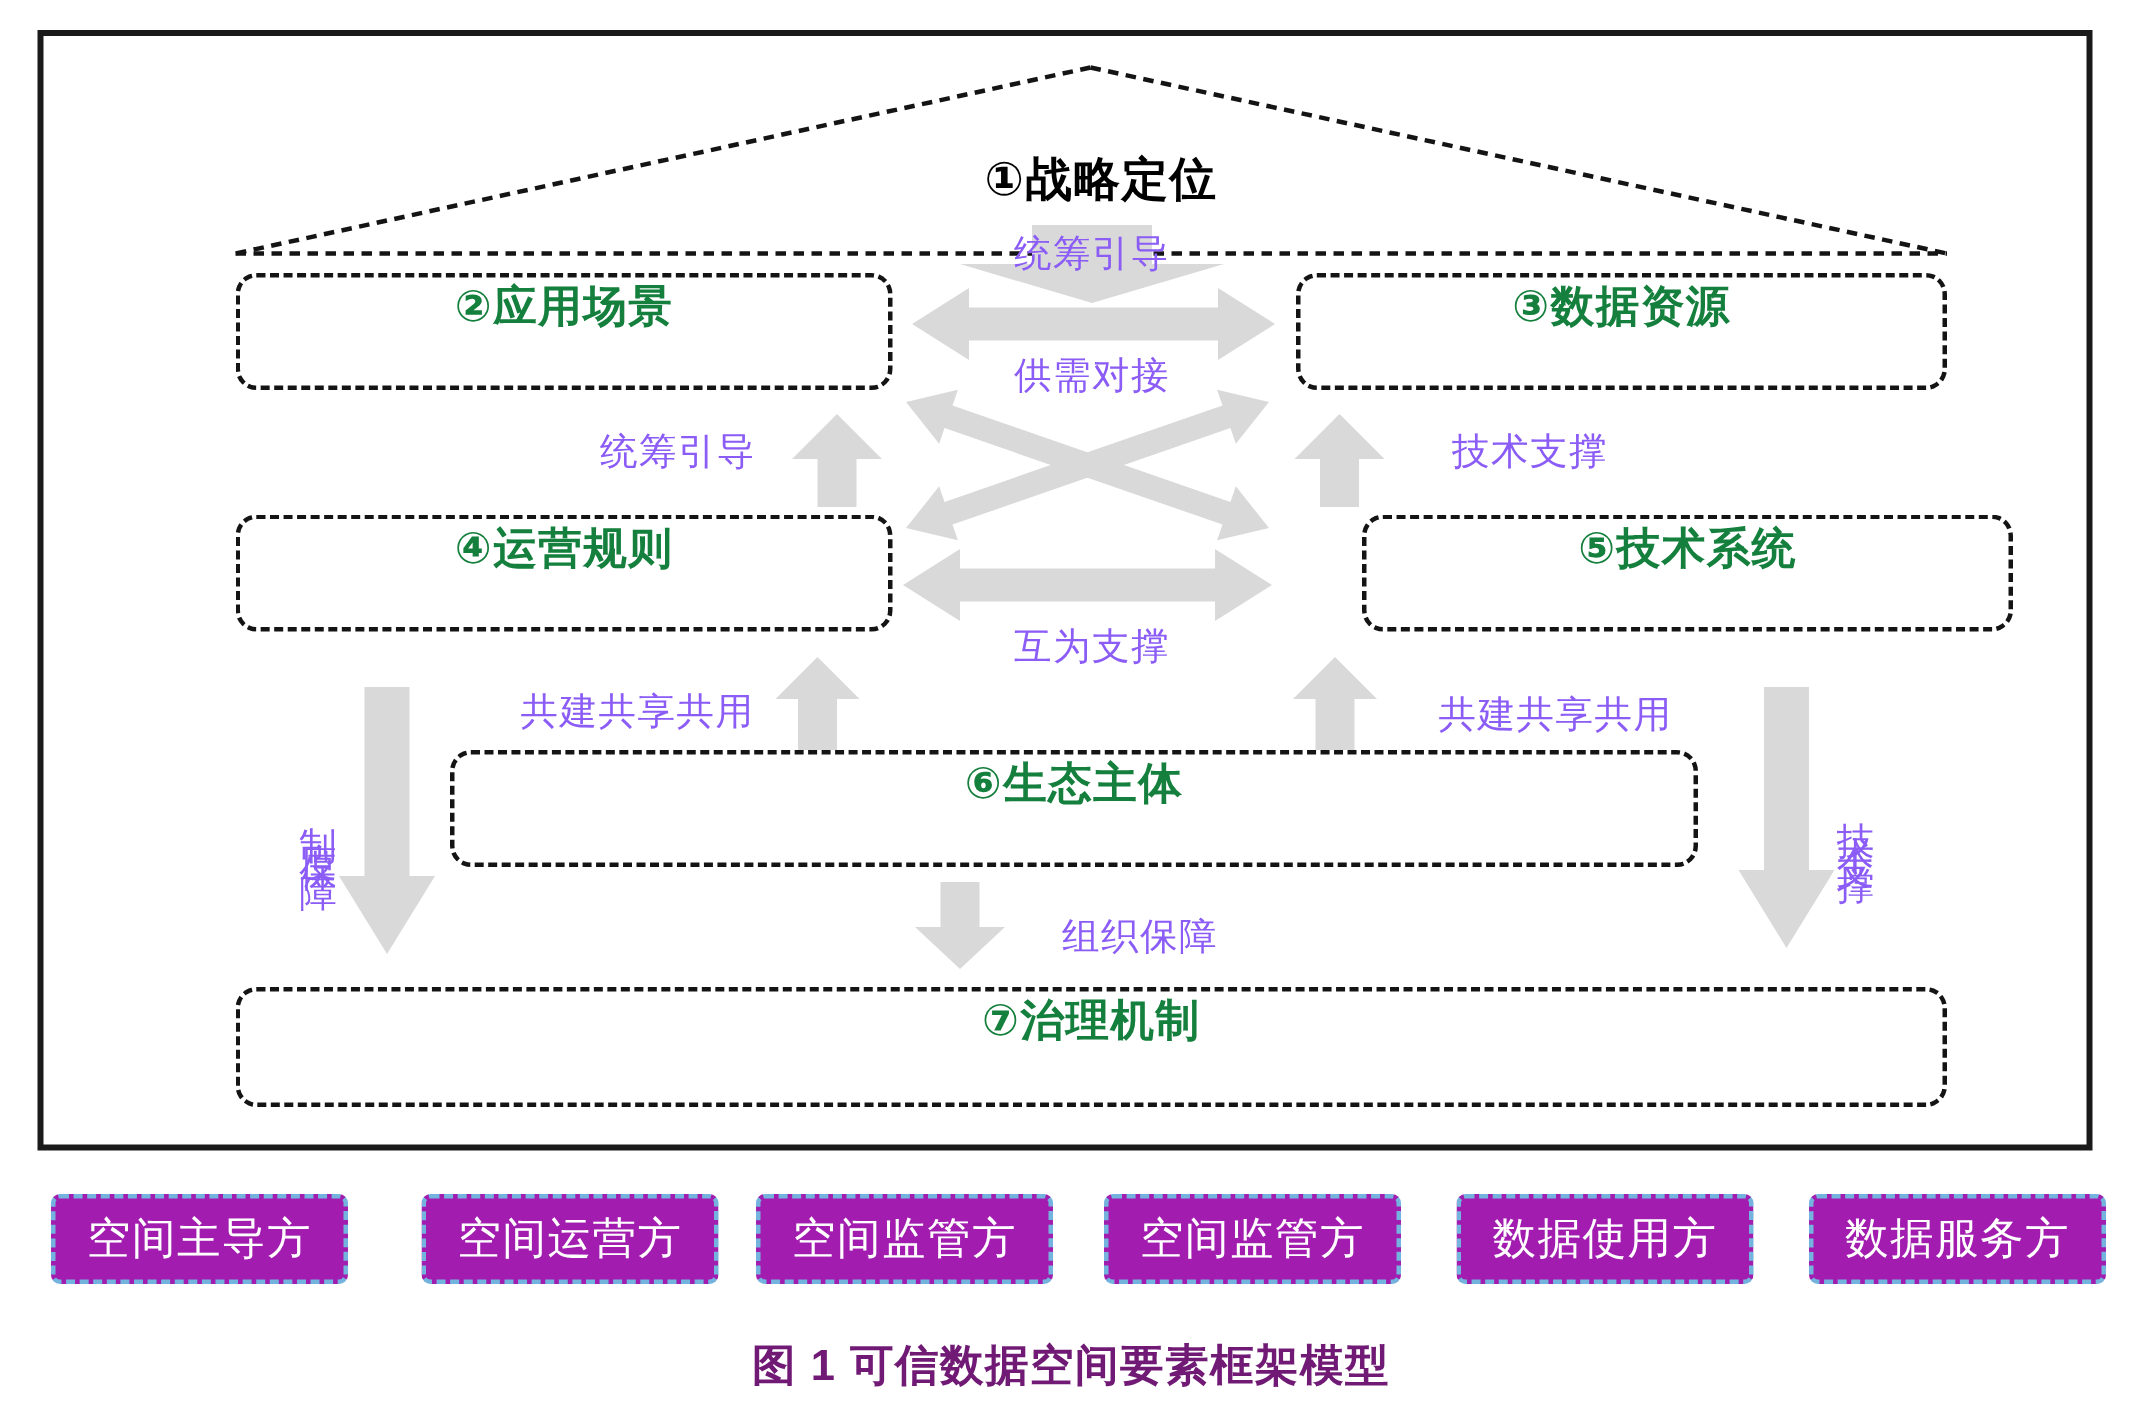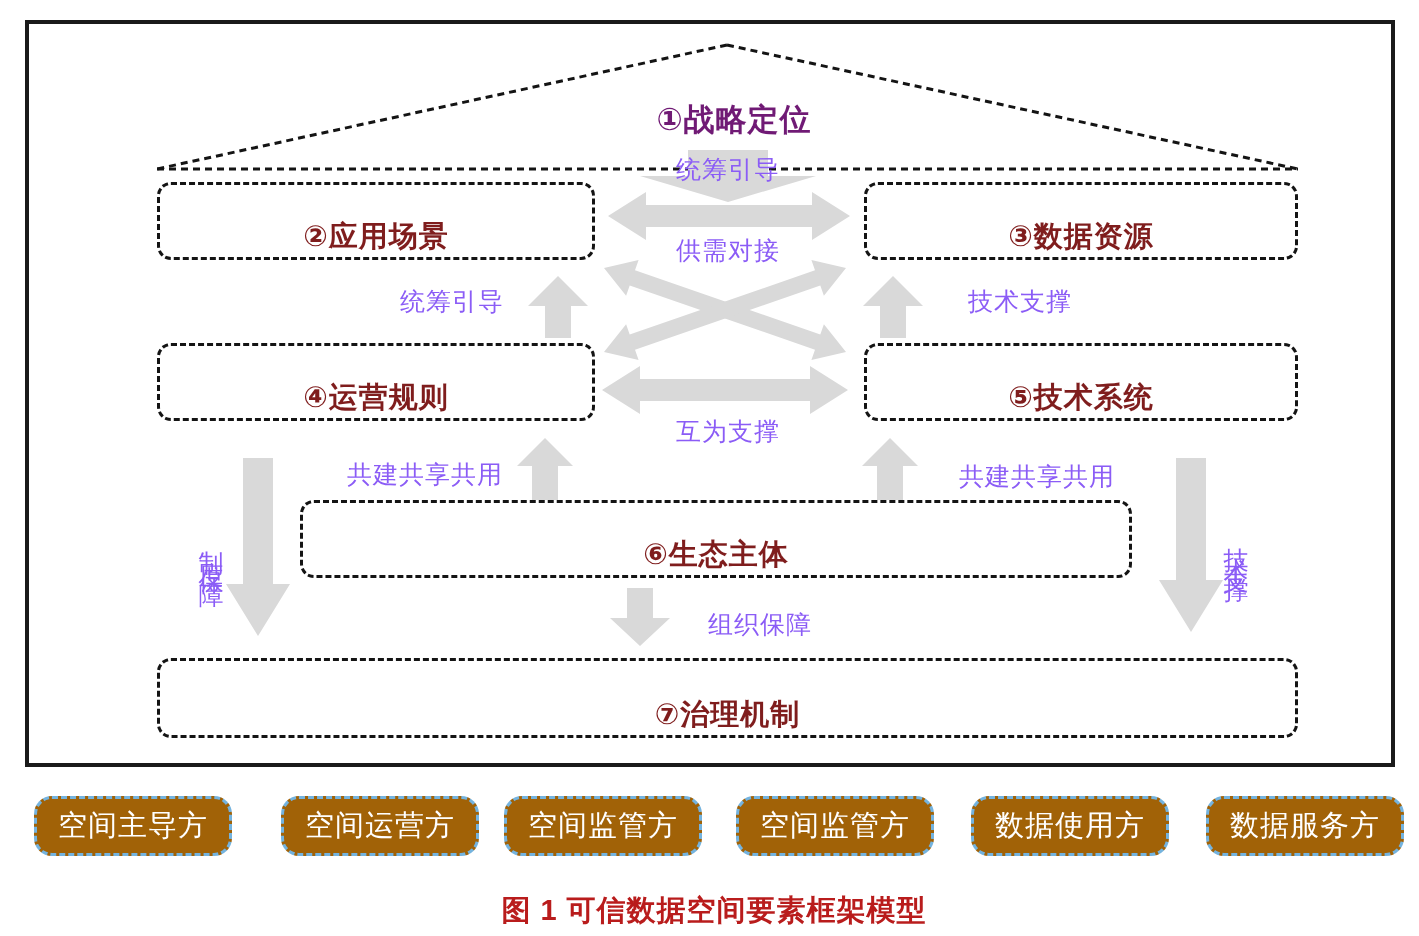--- a/index.html
+++ b/index.html
@@ -29,73 +29,73 @@
     width: 1419px; height: 936px;
     z-index: 1;
   }
   .dbox {
     position: absolute;
     z-index: 2;
     background: #ffffff;
     border: 3px dashed #141414;
     border-radius: 14px;
     display: flex;
-    align-items: flex-end;
+    align-items: flex-start;
     justify-content: center;
     box-sizing: border-box;
     font-weight: bold;
     font-size: 29px;
-    color: #7f1d1d;
+    color: #15803d;
     letter-spacing: 1px;
   }
   .lbl {
     position: absolute;
     z-index: 3;
     transform: translate(-50%, -50%);
     font-size: 25px;
     color: #8b5cf6;
     white-space: nowrap;
     letter-spacing: 1px;
   }
   .lbl.title {
     font-size: 31px;
     font-weight: bold;
-    color: #701a75;
+    color: #000000;
   }
   .lbl.vertical {
     writing-mode: vertical-rl;
     text-orientation: upright;
     letter-spacing: 10px;
     white-space: normal;
   }
   .role-btn {
     position: absolute;
     z-index: 2;
     top: 796px;
     width: 198px;
     height: 60px;
-    background: #a16207;
+    background: #a21caf;
     border: 3px dashed #74b3de;
-    border-radius: 18px;
+    border-radius: 6px;
     box-sizing: border-box;
     display: flex;
     align-items: center;
     justify-content: center;
     color: #ffffff;
     font-size: 29px;
     letter-spacing: 1px;
   }
   #caption {
     position: absolute;
     z-index: 2;
     left: 714px; top: 911px;
     transform: translate(-50%, -50%);
     font-size: 29px;
     font-weight: bold;
-    color: #b91c1c;
+    color: #701a75;
     white-space: nowrap;
     letter-spacing: 1px;
   }
 </style>
 </head>
 <body>
 
 <div id="canvas">
 
   <div id="frame"></div>
@@ -127,21 +127,21 @@
 
   <div class="dbox" style="left:157px; top:182px; width:438px; height:78px;">
     <span>②应用场景</span>
   </div>
   <div class="dbox" style="left:864px; top:182px; width:434px; height:78px;">
     <span>③数据资源</span>
   </div>
   <div class="dbox" style="left:157px; top:343px; width:438px; height:78px;">
     <span>④运营规则</span>
   </div>
-  <div class="dbox" style="left:864px; top:343px; width:434px; height:78px;">
+  <div class="dbox" style="left:908px; top:343px; width:434px; height:78px;">
     <span>⑤技术系统</span>
   </div>
   <div class="dbox" style="left:300px; top:500px; width:832px; height:78px;">
     <span>⑥生态主体</span>
   </div>
   <div class="dbox" style="left:157px; top:658px; width:1141px; height:80px;">
     <span>⑦治理机制</span>
   </div>
 
   <div class="lbl" style="left:728px; top:250px;">供需对接</div>

